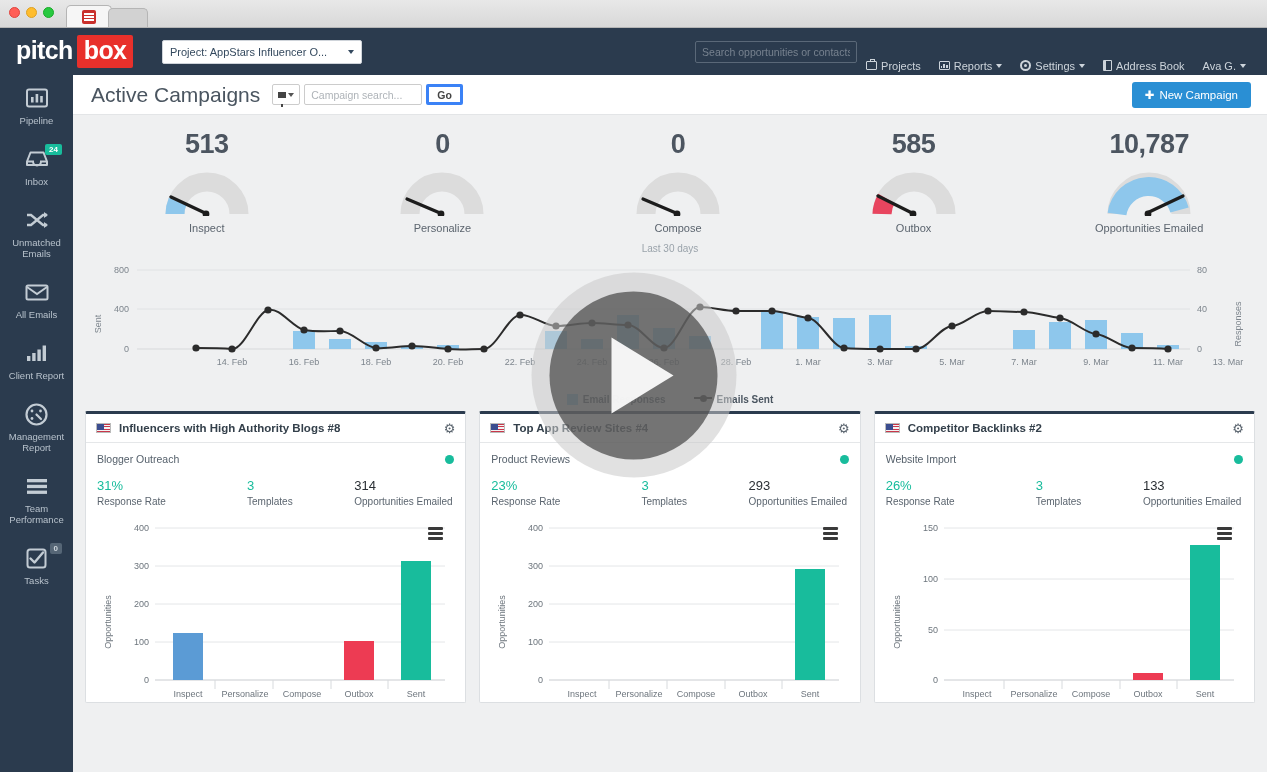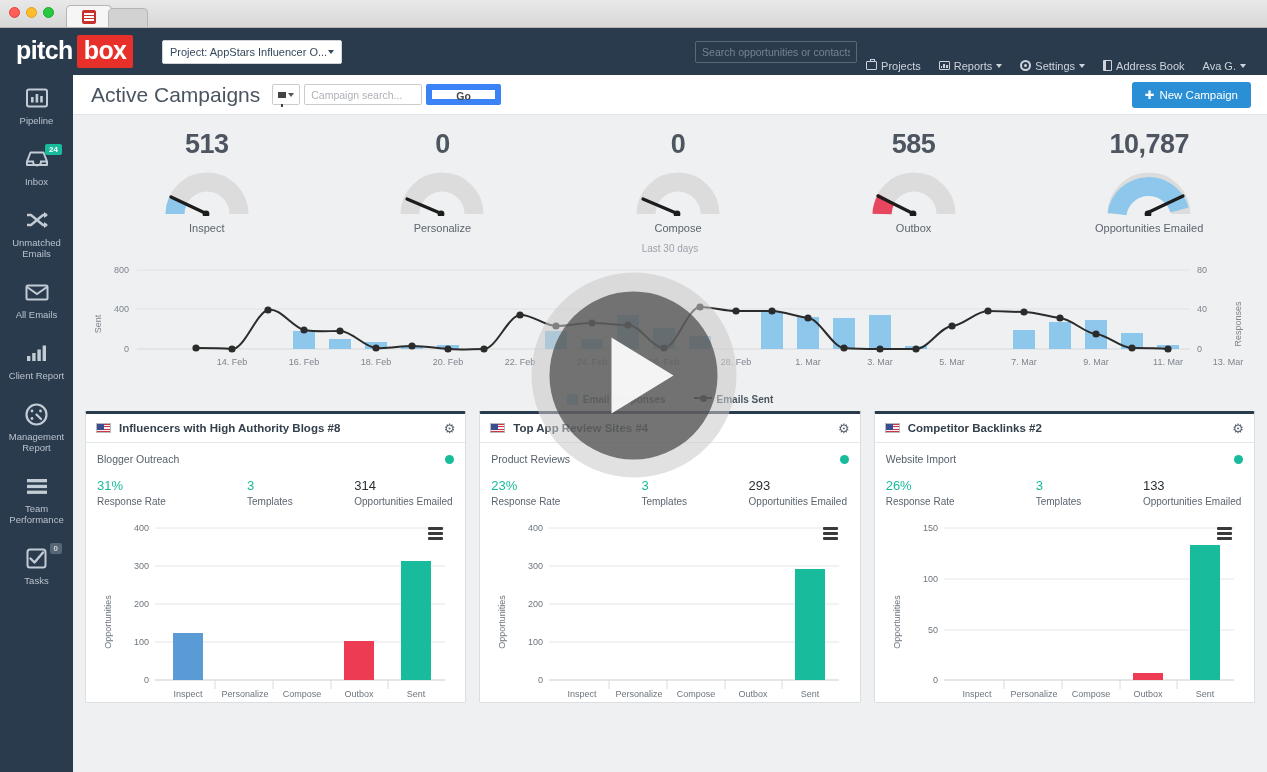--- a/index.html
+++ b/index.html
@@ -52,21 +52,21 @@
   }
   .logo-wrap { width: 146px; padding-left: 16px; display:flex; align-items:center;}
   .logo { font-size: 25px; font-weight: 700; letter-spacing: -0.6px; display: flex; align-items: baseline; }
   .logo .pitch { color: #ffffff; }
   .logo .box {
     color: #ffffff; background: #e8302b; padding: 1px 7px 3px 7px; margin-left: 4px;
     border-radius: 2px;
   }
   .project-select {
     margin-left: 16px;
-    width: 180px; height: 24px;
+    width: 200px; height: 24px;
     background: #fff;
     border: 1px solid #cfd4da;
     border-radius: 2px;
     display: flex; align-items: center; justify-content: space-between;
     padding: 0 7px;
     font-size: 11px;
     color: #34495e;
     cursor: pointer;
   }
   .caret { border-left: 3.5px solid transparent; border-right: 3.5px solid transparent; border-top: 4px solid currentColor; display:inline-block;}
@@ -137,21 +137,21 @@
   }
   .funnel { width:0;height:0;border-left:4px solid #444;border-right:4px solid #444;border-top:6px solid #444; position:relative;}
   .funnel:after{content:"";position:absolute;top:6px;left:-0.8px;width:1.6px;height:3px;background:#444;}
   .camp-search {
     margin-left: 4px; width: 118px; height: 21px; border: 1px solid #ccc;
     border-radius: 2px; padding: 0 6px; font-size: 10.5px; color: #999;
     font-family: "Liberation Sans", sans-serif; outline:none; background:#fff;
   }
   .camp-search::placeholder{color:#aeb3b8;}
   .go-btn {
-    margin-left: 4px; height: 21px; padding: 0 24px; border: 6px solid #3b82f6;
+    margin-left: 4px; height: 21px; padding: 0 8px; border: 3px solid #3b82f6;
     background: #fff; border-radius: 2px; font-size: 10.5px; color: #444; cursor: pointer;
     font-family: "Liberation Sans", sans-serif; font-weight: 600;
   }
   .new-camp {
     margin-left: auto; background: #2a8fd4; color: #fff; border: none;
     height: 26px; padding: 0 13px; border-radius: 3px; font-size: 11.5px;
     cursor: pointer; font-family: "Liberation Sans", sans-serif; display:flex;align-items:center;gap:5px;
   }
 
   

